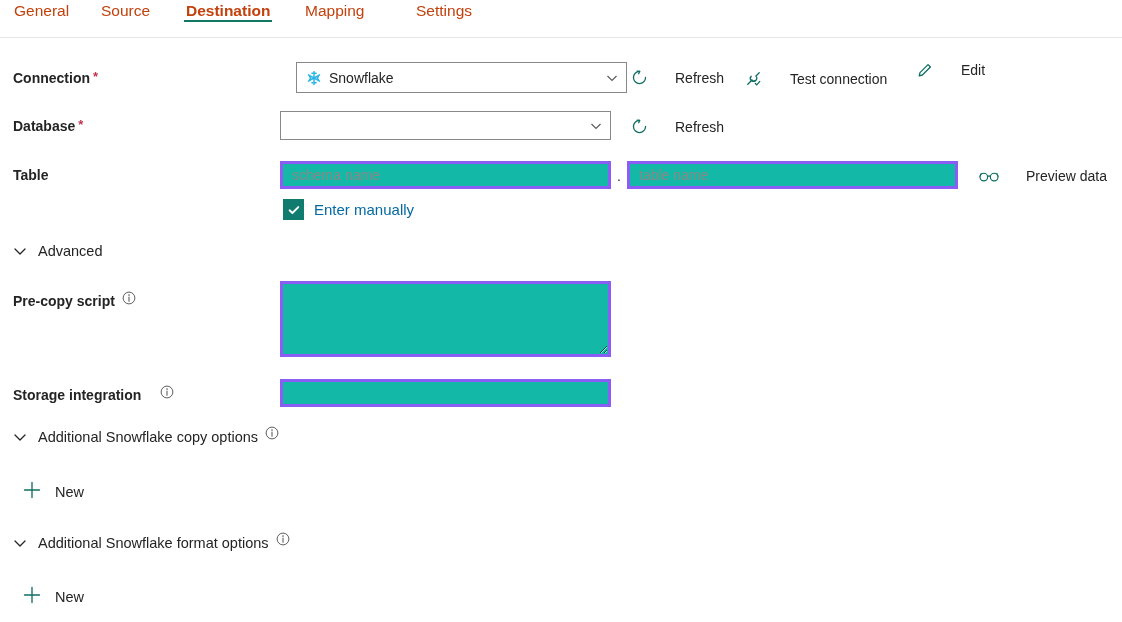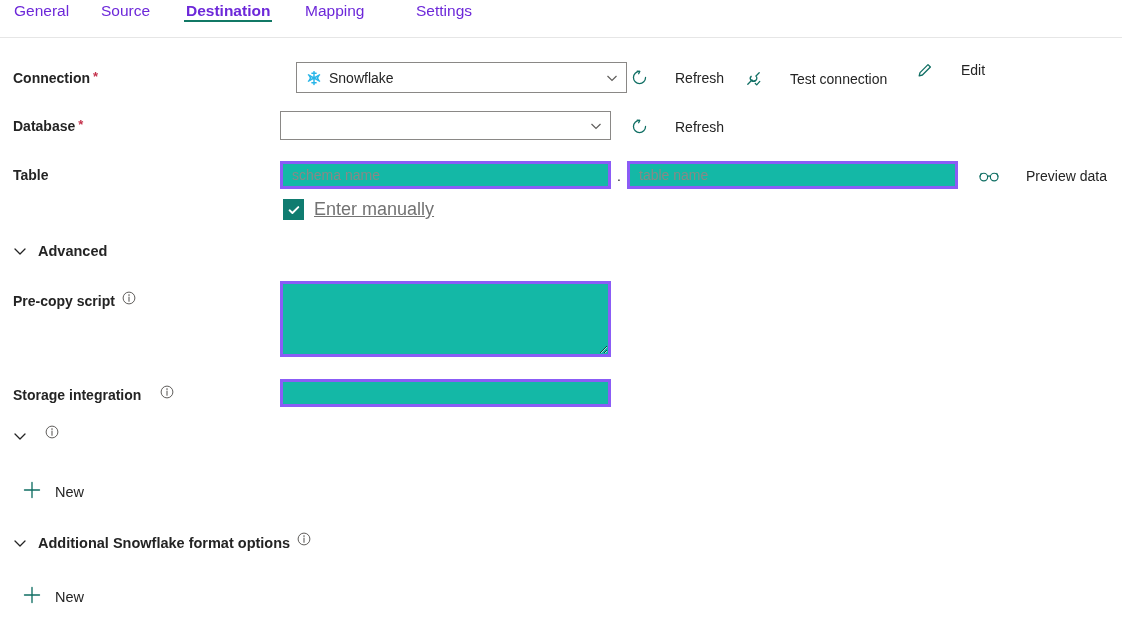--- a/index.html
+++ b/index.html
@@ -14,21 +14,21 @@
   .page { position: relative; width: 1122px; height: 622px; background:#fff; }
 
   
   .tabbar {
     position: absolute; left: 0; top: 0; width: 1122px; height: 38px;
     border-bottom: 1px solid #e6e6e6;
   }
   .tab {
     position: absolute; top: 0; height: 22px;
     display: flex; align-items: center;
-    font-size: 15.5px; color: #6d28d9;
+    font-size: 15.5px; color: #c2410c;
     padding: 0 2px; cursor: pointer;
     background: transparent; border: none;
     font-family: "Liberation Sans", sans-serif;
   }
   .tab .tab-underline {
     position: absolute; left: 0; right: 0; bottom: 0; height: 2px;
     background: transparent;
   }
   .tab.active { font-weight: bold; }
   .tab.active .tab-underline { background: #117865; }
@@ -91,26 +91,26 @@
     white-space: nowrap;
   }
   .cmd .ico { display: inline-flex; align-items: center; justify-content: center; }
 
   
   .checkrow { position: absolute; display: flex; align-items: center; gap: 10px; cursor: pointer; }
   .checkbox {
     width: 21px; height: 21px; background: #107c70; border: 1px solid #107c70;
     display: flex; align-items: center; justify-content: center; flex: none;
   }
-  .checkrow .ck-label { font-size: 18px; color: #737373; text-decoration: underline; }
+  .checkrow .ck-label { font-size: 15px; color: #0369a1; }
 
   
   .section {
     position: absolute; display: flex; align-items: center;
-    font-size: 14.5px; font-weight: bold; color: #242424; cursor: pointer;
+    font-size: 14.5px; font-weight: normal; color: #242424; cursor: pointer;
     white-space: nowrap;
   }
   .section .sec-chev { width: 14px; height: 14px; margin-right: 11px; display:inline-flex; }
 
   
   .newbtn {
     position: absolute; display: flex; align-items: center; gap: 13px;
     font-size: 14.5px; color: #242424; cursor: pointer; background: none; border: none;
     font-family: "Liberation Sans", sans-serif; padding: 0;
   }
@@ -298,20 +298,21 @@
   </div>
 
   <input class="textinput" style="left: 280px; top: 379px; width: 331px; height: 28px;" placeholder="">
 
   <div class="section" style="left:13px; top:429px;">
     <span class="sec-chev">
       <svg width="14" height="14" viewBox="0 0 14 14">
           <path d="M2 5 L7 10 L12 5" fill="none" stroke="#242424" stroke-width="1.3" stroke-linecap="round" stroke-linejoin="round"></path>
         </svg>
     </span>
+    <span>Additional Snowflake copy options</span>
     <span class="info-icon">
       <svg viewBox="0 0 14 14">
         <circle cx="7" cy="7" r="5.9" fill="none" stroke="#605e5c" stroke-width="1"></circle>
         <circle cx="7" cy="4.1" r="0.8" fill="#605e5c"></circle>
         <path d="M7 6 L7 10.3" stroke="#605e5c" stroke-width="1.1" stroke-linecap="round"></path>
       </svg>
     </span>
   </div>
 
   <button class="newbtn" style="left:22px; top:480px;">

